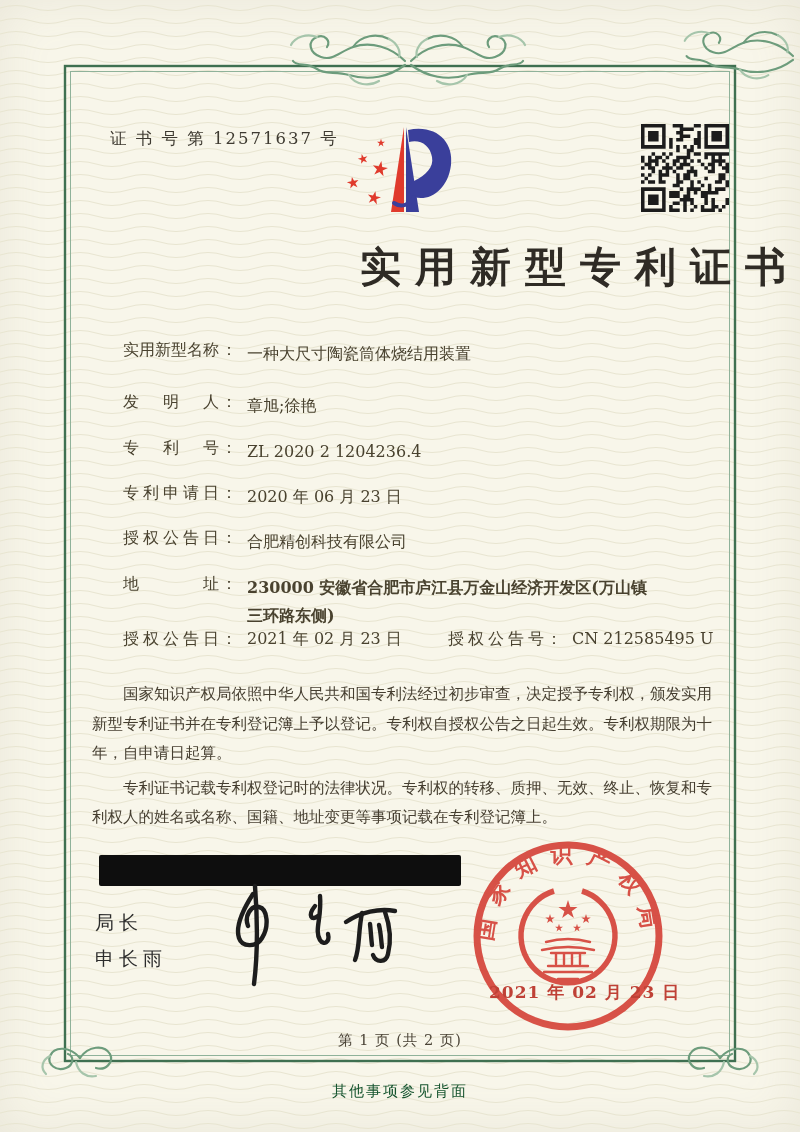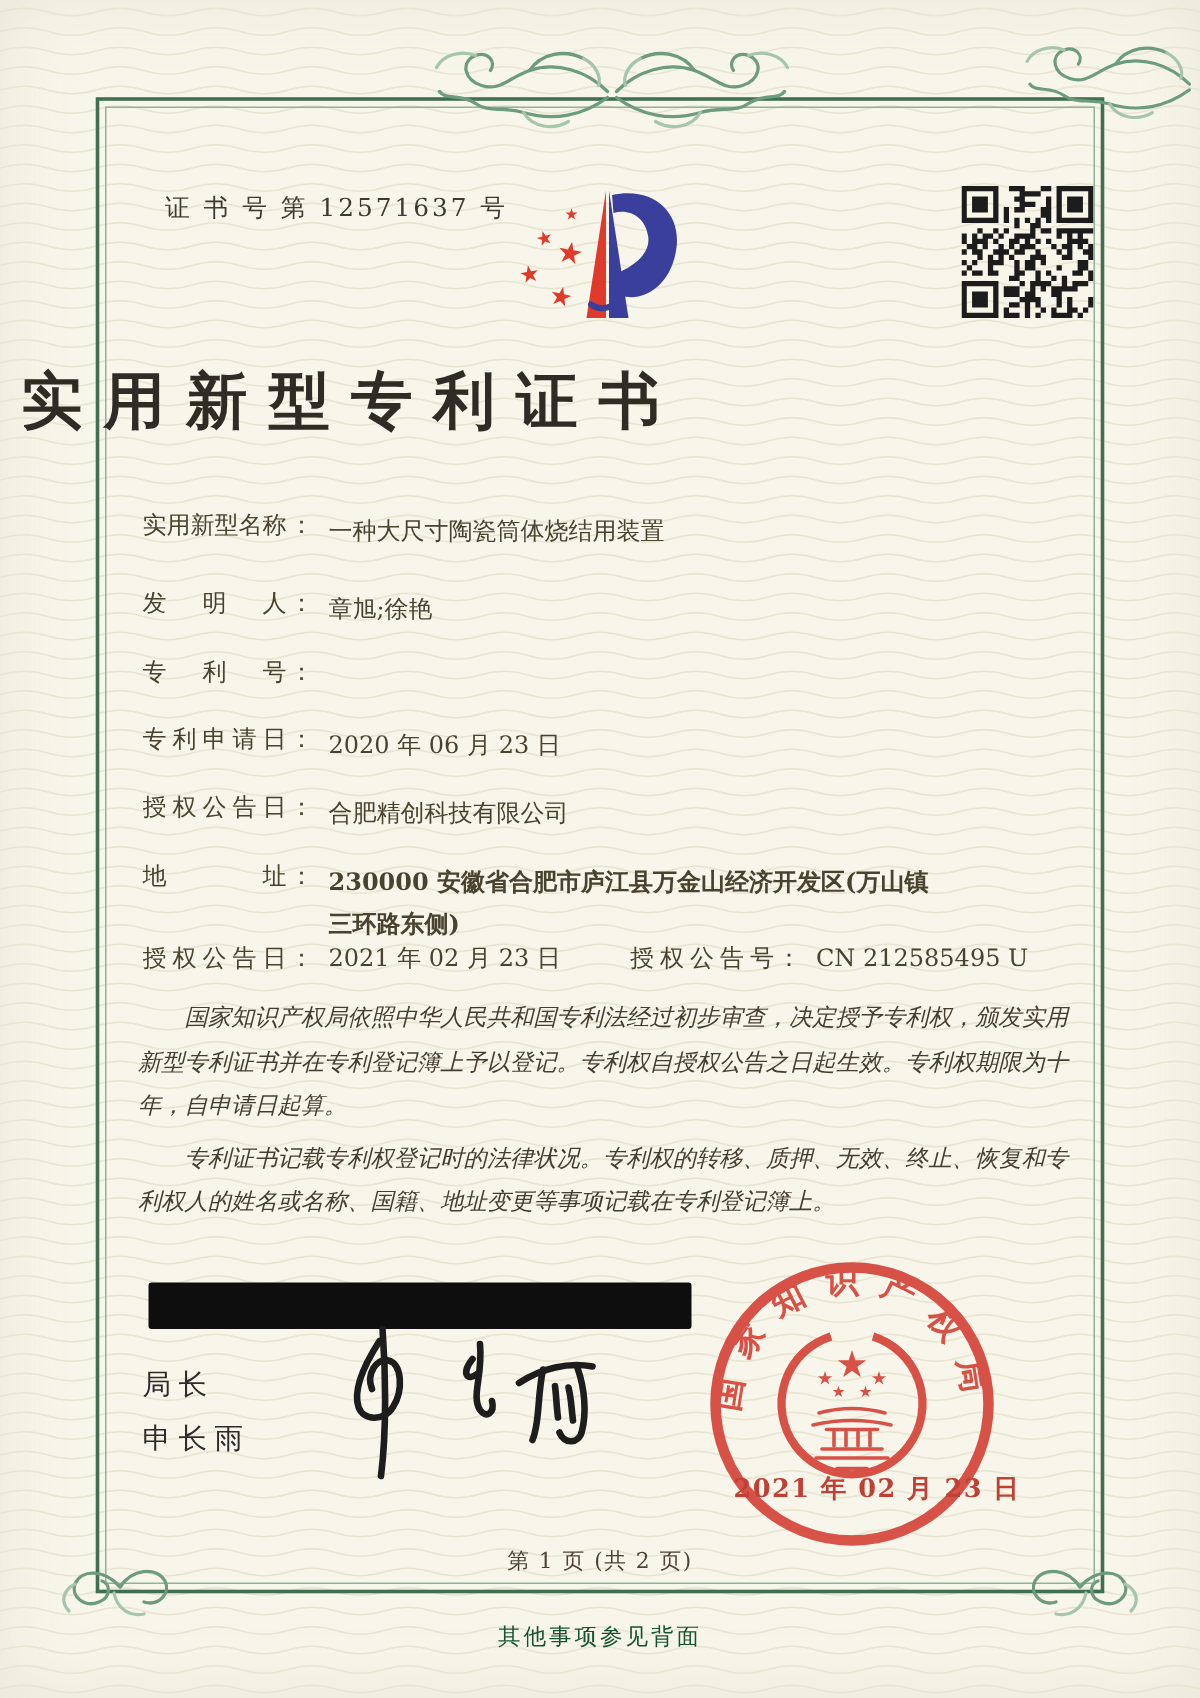--- a/index.html
+++ b/index.html
@@ -2,31 +2,31 @@
 <html><head>
 <meta charset="utf-8">
 <style>
   html,body{margin:0;padding:0;}
   body{width:800px;height:1132px;font-family:"DejaVu Serif","Liberation Serif",serif;}
   .page{position:relative;width:800px;height:1132px;background:#f8f6ea;overflow:hidden;
         box-shadow:inset 0 0 50px rgba(150,140,110,.14);}
   .abs{position:absolute;}
   #bg-svg{position:absolute;left:0;top:0;width:800px;height:1132px;}
   .cert-no{left:95px;top:128px;font-size:16.5px;letter-spacing:2px;color:#3e3a31;margin-left:15px;}
-  .title{left:0;right:0;top:240px;text-align:left;font-size:41px;font-weight:600;
+  .title{left:0;right:0;top:240px;text-align:right;font-size:41px;font-weight:600;
          letter-spacing:14px;padding-left:14px;color:#2f2b25;}
   .field-row{position:absolute;left:95px;display:flex;align-items:flex-start;
              font-size:16px;color:#49422f;}
-  .flabel{display:inline-block;width:96px;text-align:justify;text-align-last:justify;}
+  .flabel{display:inline-block;width:96px;text-align:justify;text-align-last:justify;margin-left:28px;}
   .colon{margin:0 10px 0 2px;}
   .fvalue{display:inline-block;width:500px;line-height:28px;}
   .fvalue.addr{width:408px;font-weight:bold;}
   .grant-left{display:flex;width:325px;}
-  .paras{left:92px;top:664px;width:620px;font-size:15.5px;line-height:29.5px;
-         color:#453e30;text-align:justify;font-style:italic;}
+  .paras{left:92px;top:680px;width:620px;font-size:15.5px;line-height:29.5px;
+         color:#453e30;text-align:justify;}
   .paras p{margin:0 0 5px 0;text-indent:2em;}
   .redaction{left:99px;top:855px;width:362px;height:31px;background:#0e0e0e;border-radius:2px;}
   .signer{left:95px;font-size:19px;letter-spacing:5px;color:#2c2c2c;font-family:Liberation Mono, monospace;}
   .sig-svg{left:215px;top:880px;}
   .seal-svg{left:468px;top:836px;}
   .seal-date{left:489px;top:981px;font-size:17px;letter-spacing:1px;color:#bf4136;font-weight:600;}
   .page-ind{left:0;right:0;top:1031px;text-align:center;font-size:14.5px;color:#4a4336;letter-spacing:1px;}
   .back-note{left:0;right:0;top:1082px;text-align:center;font-size:15px;color:#14532d;letter-spacing:2px;}
   .qr-box{left:641px;top:124px;width:88px;height:88px;}
   .logo-box{left:330px;top:112px;}
@@ -186,20 +186,21 @@
     <span class="fvalue">一种大尺寸陶瓷筒体烧结用装置</span>
   </div>
   <div class="field-row" style="top:392px">
     <span class="flabel">发明人</span>
       <span class="colon">：</span>
     <span class="fvalue">章旭;徐艳</span>
   </div>
   <div class="field-row" style="top:438px">
     <span class="flabel">专利号</span>
       <span class="colon">：</span>
+    <span class="fvalue">ZL 2020 2 1204236.4</span>
   </div>
   <div class="field-row" style="top:483px">
     <span class="flabel">专利申请日</span>
       <span class="colon">：</span>
     <span class="fvalue">2020 年 06 月 23 日</span>
   </div>
   <div class="field-row" style="top:528px">
     <span class="flabel">授权公告日</span>
       <span class="colon">：</span>
     <span class="fvalue">合肥精创科技有限公司</span>

